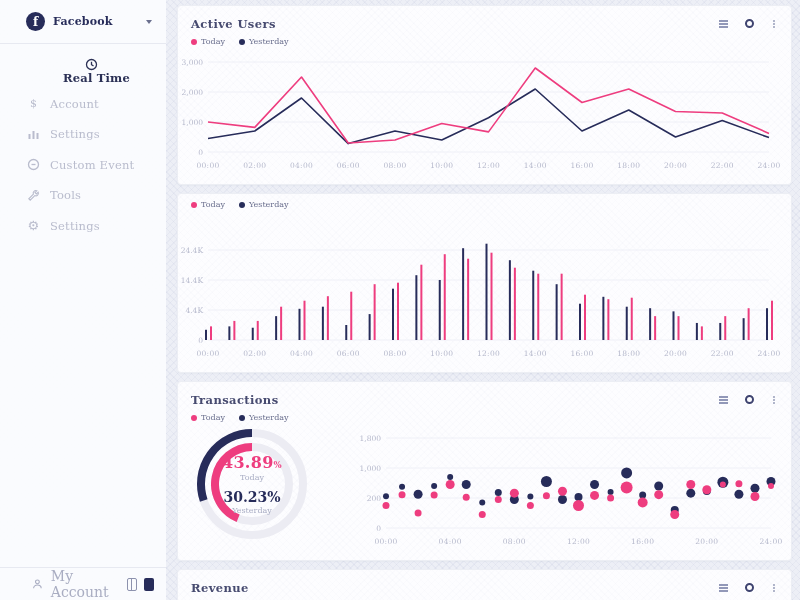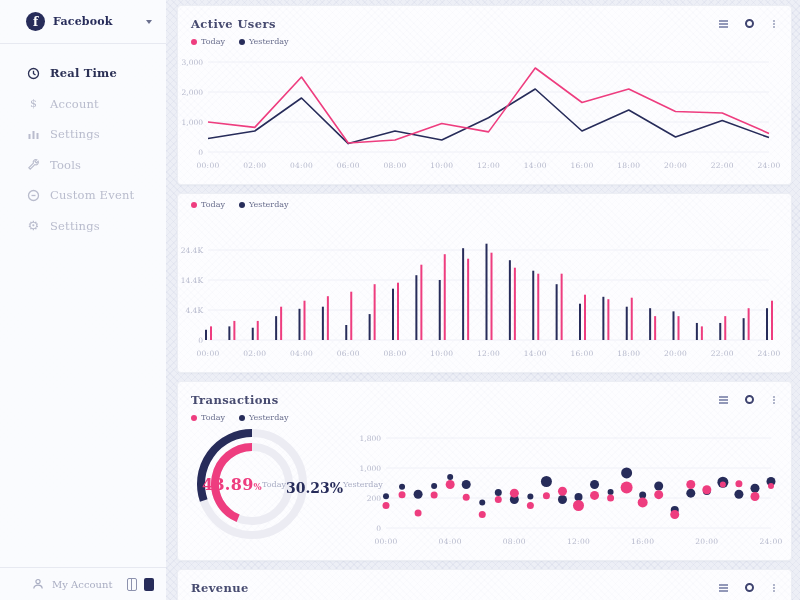--- a/index.html
+++ b/index.html
@@ -33,27 +33,27 @@
     border-top:4.5px solid #6a6f8e;
   }
   .menu { padding-top:14px; }
   .menu-item {
     height:30.5px; display:flex; align-items:center; padding-left:27px;
     font-size:11.5px; color:#b9bccd; cursor:pointer; letter-spacing:.2px;
   }
   .menu-item .mi-ico { width:13px; height:13px; margin-right:10px; display:flex; align-items:center; justify-content:center; }
   .menu-item svg { stroke:#b9bccd; fill:none; stroke-width:1.3; }
   .menu-item svg .fillme { fill:#b9bccd; stroke:none; }
-  .menu-item.active { color:#2b3055; font-weight:bold; }
+  .menu-item.active { color:#2b3055; font-weight:bold;flex-direction:column; }
   .menu-item.active svg { stroke:#2b3055; }
   .gear-glyph { font-size:13px; line-height:13px; color:#b9bccd; font-family:"DejaVu Sans", sans-serif; }
   .account-row {
     position:absolute; bottom:0; left:0; width:100%; height:33px;
     border-top:1px solid #e7e9f1; display:flex; align-items:center; padding:0 12px 0 32px;
-    font-size:10px; color:#a9adc2;
+    font-size:14px; color:#a9adc2;
   }
   .account-row svg { stroke:#a9adc2; fill:none; stroke-width:1.2; margin-right:8px; }
   .panel-icons { margin-left:auto; display:flex; align-items:center; gap:7px; }
   .panel-outline { width:10px; height:13px; border:1px solid #8d92ae; border-radius:2px; position:relative; cursor:pointer; }
   .panel-outline::after { content:""; position:absolute; left:3px; top:0; bottom:0; width:1px; background:#8d92ae; }
   .panel-filled { width:10px; height:13px; background:#272c5a; border-radius:2px; cursor:pointer; }
   
   .content { position:absolute; left:177px; top:5px; width:615px; }
   .card {
     background:rgba(253,253,255,.97); border:1px solid #eceef4; border-radius:4px;
@@ -70,22 +70,22 @@
   .ico-list i { height:1.5px; background:#9298b8; display:block; }
   .ico-ring { width:9px; height:9px; border:2px solid #3f4470; border-radius:50%; cursor:pointer; }
   .ico-kebab { display:flex; flex-direction:column; gap:1.5px; cursor:pointer; padding:1px 2px; }
   .ico-kebab i { width:1.8px; height:1.8px; border-radius:50%; background:#9aa0bb; display:block; }
   .legend { display:flex; align-items:center; gap:14px; padding:6px 0 0 13px; }
   .legend-item { display:flex; align-items:center; gap:4px; font-size:8px; color:#6a6f8e; cursor:pointer; }
   .dot { width:6px; height:6px; border-radius:50%; }
   .chart-svg { position:absolute; left:0; top:46px; }
   
   .donut-wrap { position:absolute; left:8px; top:36px; width:132px; height:132px; }
-  .donut-center { position:absolute; left:16px; top:0; width:132px; height:132px;
-    display:flex; flex-direction:row; align-items:center; text-align:center; }
+  .donut-center { position:absolute; left:0; top:0; width:132px; height:132px;
+    display:flex; flex-direction:column; align-items:center; justify-content:center; text-align:center; }
   .big-pct { font-size:16px; font-weight:bold; color:#ee3d7f; letter-spacing:.3px; }
   .big-pct .unit { font-size:8.5px; }
   .sub-label { font-size:8px; color:#a9adc4; margin-top:1px; }
   .mid-pct { font-size:14px; font-weight:bold; color:#272c5a; margin-top:7px; }
   .scatter-svg { position:absolute; left:170px; top:46px; }
   text { font-family:"DejaVu Serif", serif; }
 </style>
 </head>
 <body>
 
@@ -118,33 +118,33 @@
               <rect class="fillme" x="1.5" y="6" width="2" height="5"></rect>
               <rect class="fillme" x="5.5" y="3" width="2" height="8"></rect>
               <rect class="fillme" x="9.5" y="5" width="2" height="6"></rect>
             </svg>
         </span>
         <span>Settings</span>
       </div>
       <div class="menu-item">
         <span class="mi-ico">
           <svg width="13" height="13" viewBox="0 0 13 13">
-              <path d="M11.2 3.2a2.6 2.6 0 0 1-3.4 3.4L3.2 11.2 1.8 9.8l4.6-4.6a2.6 2.6 0 0 1 3.4-3.4L8 3.6l1.4 1.4z" stroke-width="1.1"></path>
+              <circle cx="6.5" cy="6.5" r="5"></circle>
+              <path d="M4.5 6.5h4"></path>
             </svg>
         </span>
-        <span>Tools</span>
+        <span>Custom Event</span>
       </div>
       <div class="menu-item">
         <span class="mi-ico">
           <svg width="13" height="13" viewBox="0 0 13 13">
-              <circle cx="6.5" cy="6.5" r="5"></circle>
-              <path d="M4.5 6.5h4"></path>
+              <path d="M11.2 3.2a2.6 2.6 0 0 1-3.4 3.4L3.2 11.2 1.8 9.8l4.6-4.6a2.6 2.6 0 0 1 3.4-3.4L8 3.6l1.4 1.4z" stroke-width="1.1"></path>
             </svg>
         </span>
-        <span>Custom Event</span>
+        <span>Tools</span>
       </div>
       <div class="menu-item">
         <span class="mi-ico gear-glyph">⚙</span>
         <span>Settings</span>
       </div>
     </nav>
 
     <div class="account-row">
       <svg width="12" height="12" viewBox="0 0 12 12">
           <circle cx="6" cy="3.6" r="2.1"></circle>

